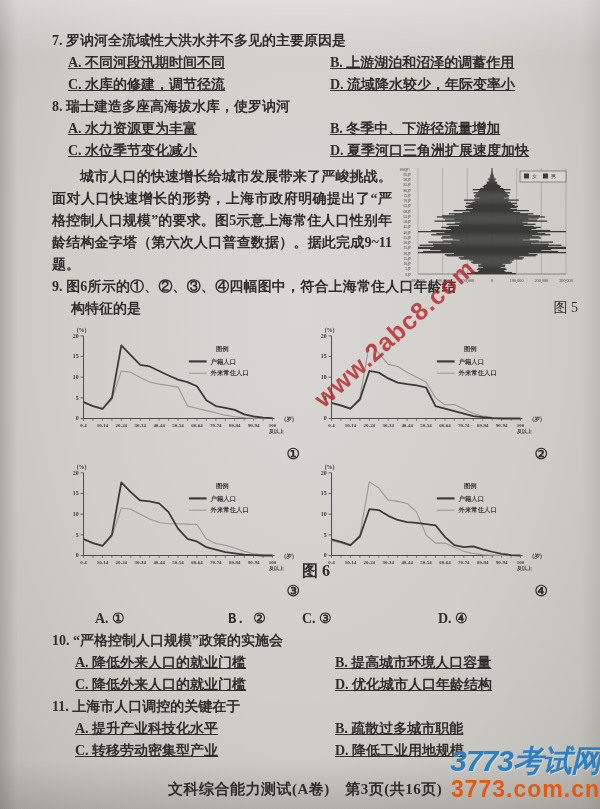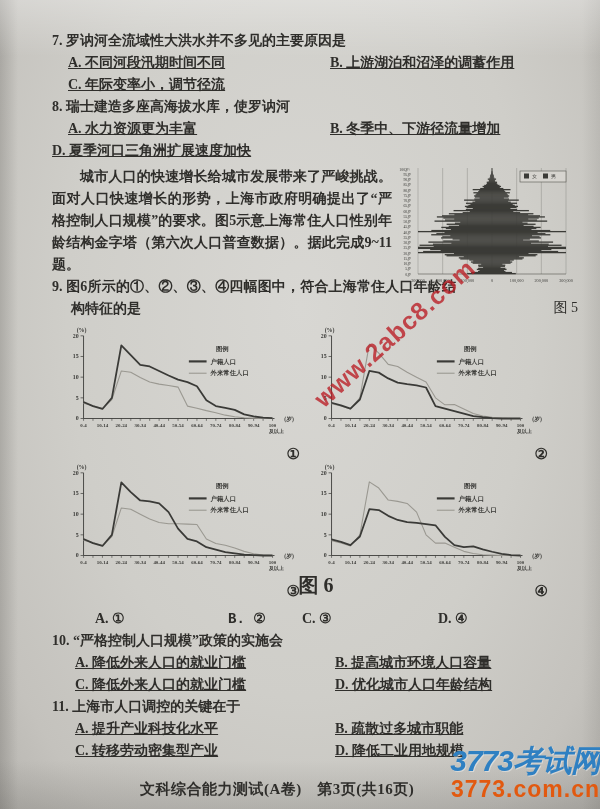--- a/index.html
+++ b/index.html
@@ -25,25 +25,25 @@
   .opts2 .l { width:283px; padding-left:23px; }
   .opts .r { flex:1; }
   .intro { margin-top:4px; margin-right:180px; text-indent:2em; text-align:justify; }
   .q9stem { margin-right:116px; padding-left:1.35em; text-indent:-1.35em; text-align:justify; }
   .fig5 { position:absolute; top:160px; right:22px; width:184px; }
   .fig5 .cap, .chart-num { text-align:right; font-size:14px; line-height:14px; }
   .fig5 .cap { margin-top:1px; }
   .fig6-wrap { position:relative; margin-left:8px; margin-top:4px; display:grid; grid-template-columns:248px 248px; }
   .chart-cell { width:248px; }
   .chart-num { width:240px; margin-top:-10px; font-size:15px; }
-  .fig6-cap { position:absolute; bottom:2px; left:50%; transform:translateX(-50%); font-size:20px; }
+  .fig6-cap { position:absolute; bottom:16px; left:50%; transform:translateX(-50%); font-size:16px; }
   .q9opts { position:relative; height:22px; margin-top:10px;text-align:right; }
   .q9opts span { position:absolute; top:0; }
   .q9o-a{left:43px;} .q9o-b{left:176px;font-family:Liberation Mono, monospace;} .q9o-c{left:250px;} .q9o-d{left:386px;}
-  .footer { position:absolute; bottom:10px; left:140px; font-size:15px; font-weight:600; letter-spacing:.5px; }
+  .footer { position:absolute; bottom:10px; left:168px; font-size:15px; font-weight:600; letter-spacing:.5px; }
   .wm-diagonal {
     position:absolute; left:318px; top:388px; transform:rotate(-42deg); transform-origin:left center;
     font-family:"Liberation Sans","DejaVu Sans",sans-serif; font-size:25px; font-weight:bold;
     color:rgba(186,28,36,.78); letter-spacing:1px; white-space:nowrap; pointer-events:none;
   }
   .brand { position:absolute; right:0; bottom:8px; text-align:right; line-height:1; pointer-events:none; }
   .brand-name {
     font-family:"Liberation Sans","DejaVu Sans",sans-serif; font-size:30px; font-weight:bold;
     font-style:italic; color:#2f80c2; letter-spacing:-1px; text-shadow:1px 1px 0 rgba(255,255,255,.4);
   }
@@ -60,31 +60,33 @@
 
   <div class="content">
 
     <div>
       <div class="stem">7. 罗讷河全流域性大洪水并不多见的主要原因是</div>
       <div class="opts">
         <div class="l">A. 不同河段汛期时间不同</div>
         <div class="r">B. 上游湖泊和沼泽的调蓄作用</div>
       </div>
       <div class="opts">
-        <div class="l">C. 年际变率小，调节径流</div>
+        <div class="l">C. 水库的修建，调节径流</div>
+        <div class="r">D. 流域降水较少，年际变率小</div>
       </div>
     </div>
 
     <div>
       <div class="stem">8. 瑞士建造多座高海拔水库，使罗讷河</div>
       <div class="opts">
         <div class="l">A. 水力资源更为丰富</div>
         <div class="r">B. 冬季中、下游径流量增加</div>
       </div>
       <div class="opts">
+        <div class="l">C. 水位季节变化减小</div>
         <div class="r">D. 夏季河口三角洲扩展速度加快</div>
       </div>
     </div>
 
     <p class="intro">城市人口的快速增长给城市发展带来了严峻挑战。面对人口快速增长的形势，上海市政府明确提出了“严格控制人口规模”的要求。图5示意上海常住人口性别年龄结构金字塔（第六次人口普查数据）。据此完成9~11题。</p>
 
     <p class="q9stem">9. 图6所示的①、②、③、④四幅图中，符合上海常住人口年龄结构特征的是</p>
 
     <div class="fig6-wrap">
       <div class="chart-cell">

